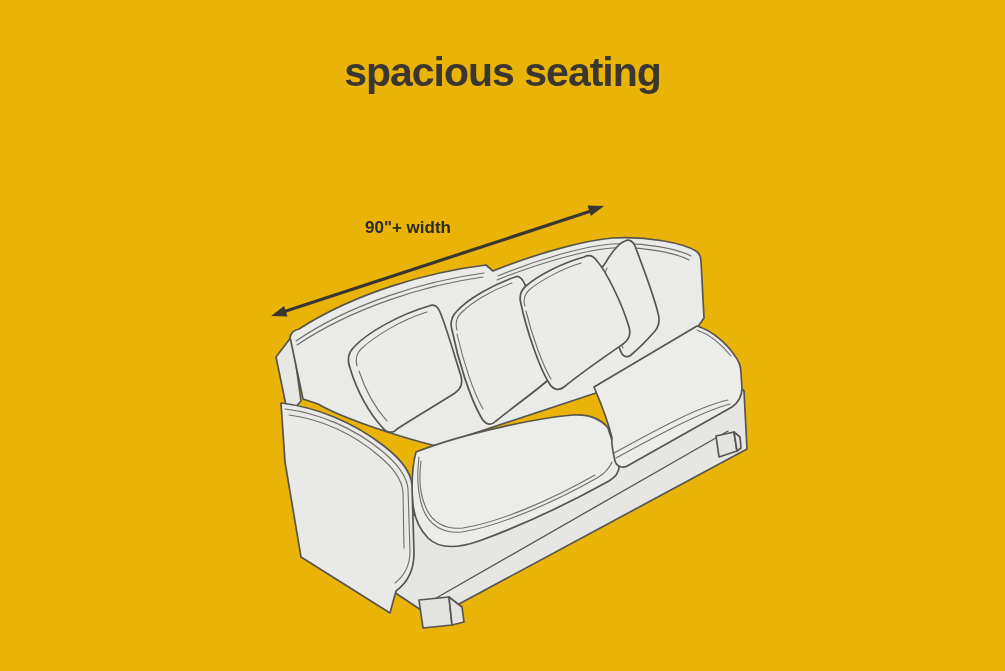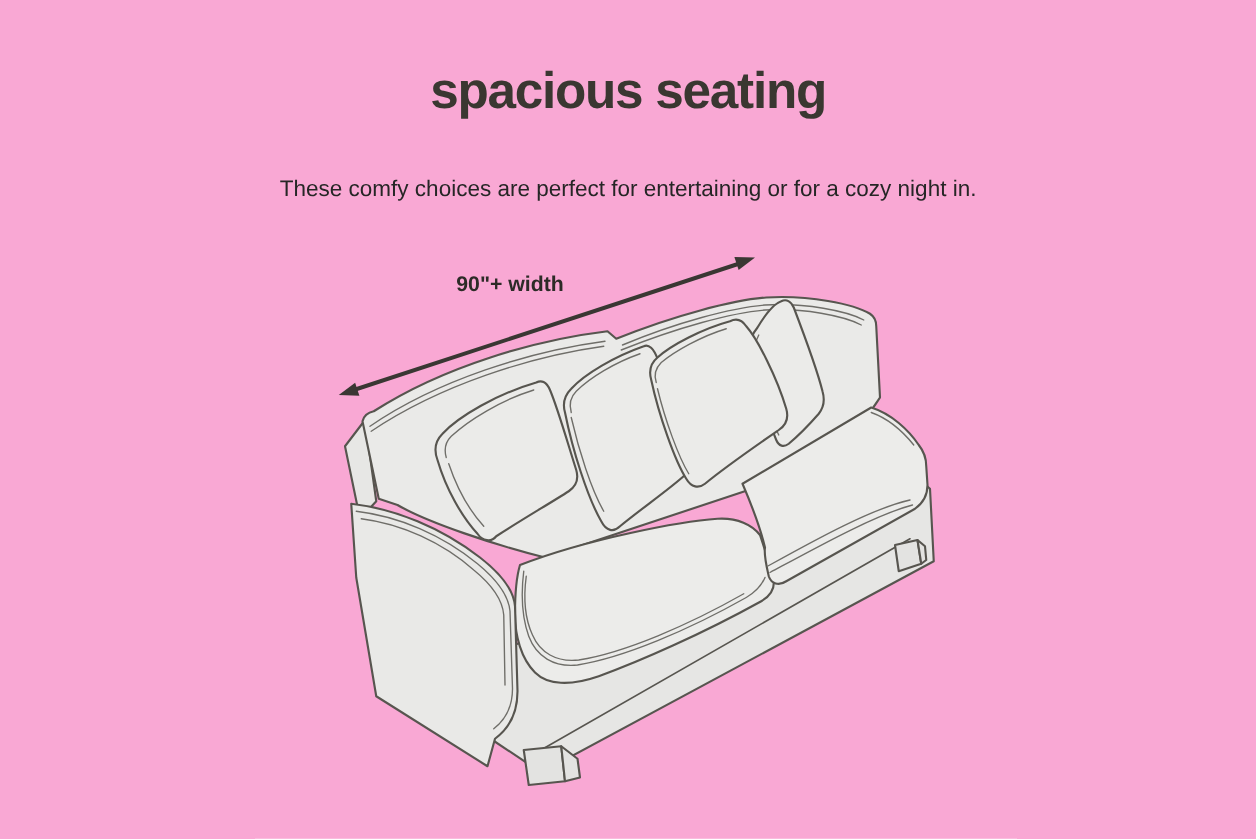--- a/index.html
+++ b/index.html
@@ -1,17 +1,17 @@
 <!DOCTYPE html>
 <html><head>
 <meta charset="utf-8">
 <style>
   html,body{margin:0;padding:0;background:#ffffff;}
   body{width:1005px;height:671px;overflow:hidden;font-family:"Liberation Sans",sans-serif;}
-  .canvas{position:relative;width:1005px;height:671px;background:#f9a8d4;}
+  .canvas{position:relative;width:1005px;height:671px;background:#eab308;}
   .title{
     position:absolute;top:50px;left:0;width:100%;margin:0;
     text-align:center;font-size:41px;font-weight:700;color:#3a3731;
     letter-spacing:-1px;line-height:1.1;
   }
   .desc{
     position:absolute;top:113px;left:0;width:100%;margin:0;
     text-align:center;font-size:18px;line-height:25.5px;color:#262626;
   }
   .dim-label{
@@ -21,21 +21,21 @@
   .art{position:absolute;left:0;top:0;width:1005px;height:671px;}
   .art path, .art line{vector-effect:non-scaling-stroke;}
 </style>
 </head>
 <body>
 
 <div class="canvas">
 
   <h1 class="title">spacious seating</h1>
 
-  <p class="desc"><br><span>These comfy choices are perfect for entertaining or for a cozy night in.</span></p>
+  <p class="desc"><br></p>
 
   <div class="dim-label">90"+ width</div>
 
   <svg class="art" viewBox="0 0 1005 671" fill="none" stroke-linecap="round" stroke-linejoin="round">
 
     <g stroke="#3a3733" fill="#3a3733">
       <line x1="283" y1="312" x2="591" y2="211" stroke-width="3.2"></line>
       <polygon stroke="none" points="271,316 287.5,316.5 284.1,306.1"></polygon>
       <polygon stroke="none" points="604,206 590.9,215.9 587.5,205.5"></polygon>
     </g>

